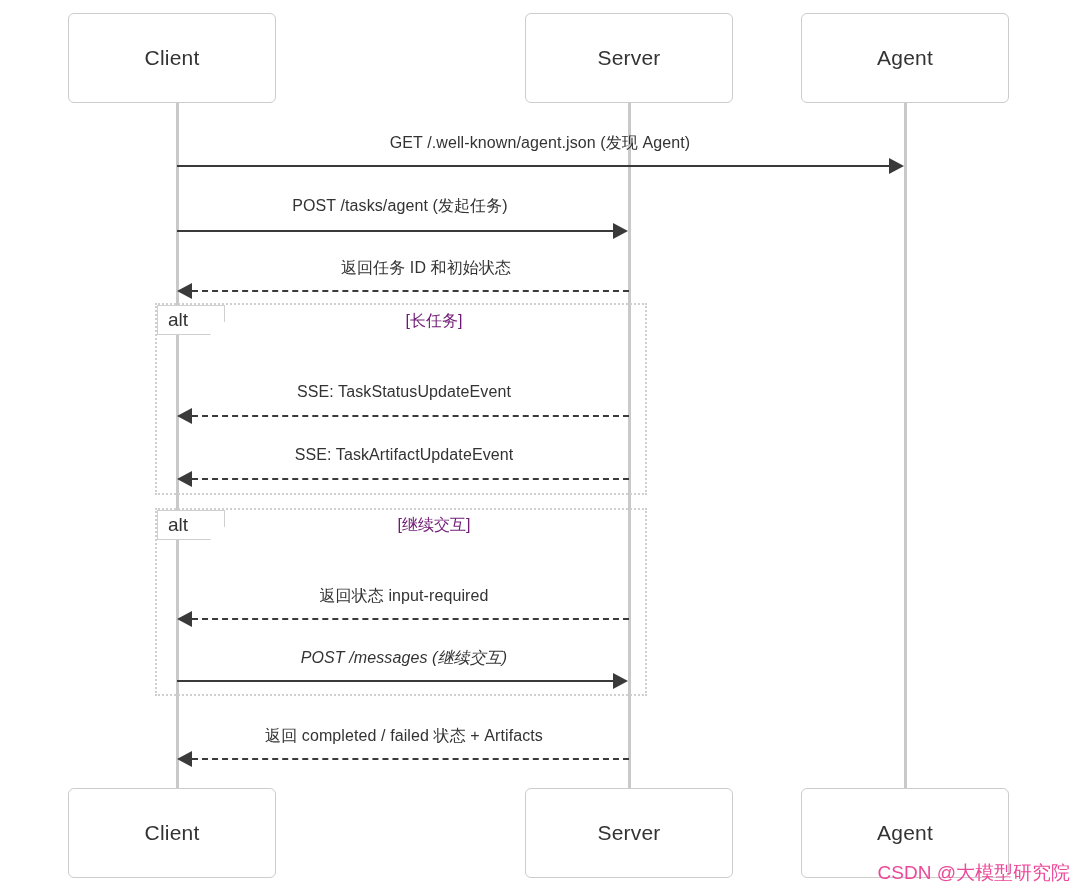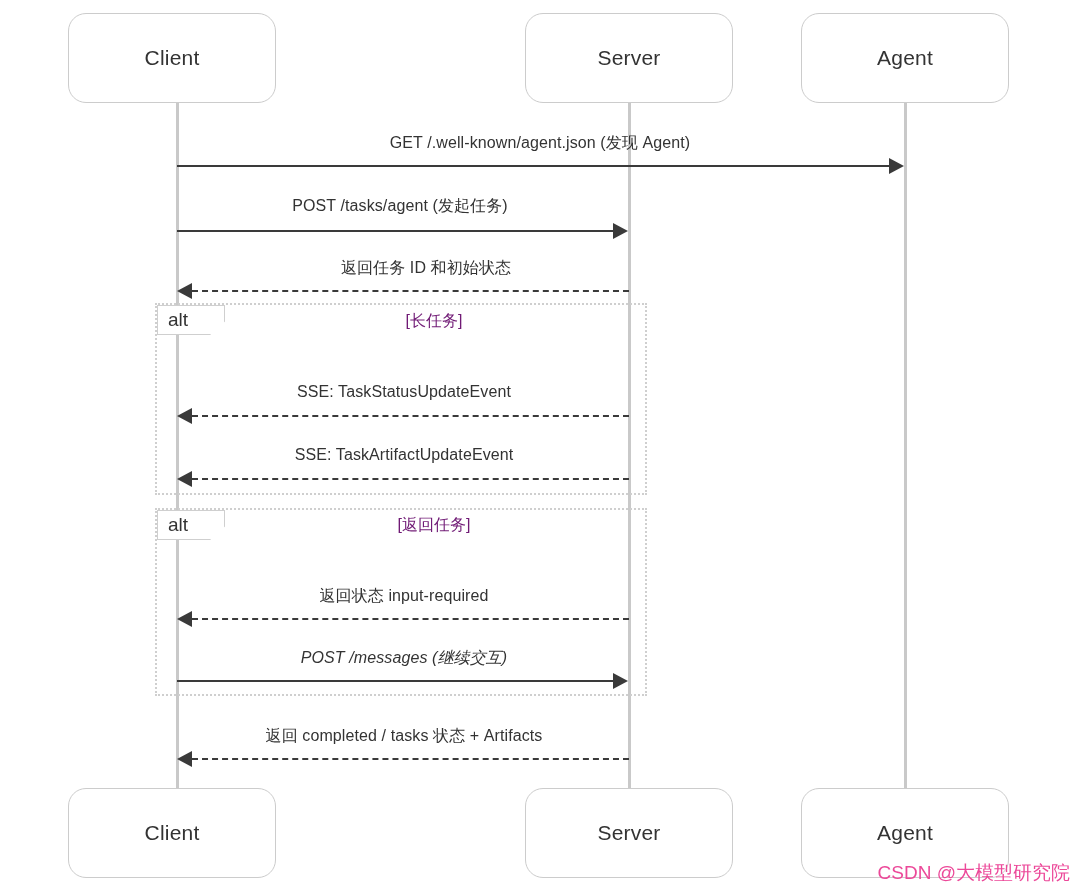--- a/index.html
+++ b/index.html
@@ -16,21 +16,21 @@
     height: 894px;
     background: #ffffff;
     overflow: hidden;
   }
   .actor-box {
     position: absolute;
     box-sizing: border-box;
     width: 208px;
     height: 90px;
     border: 1px solid #cccccc;
-    border-radius: 18px;
+    border-radius: 6px;
     background: #ffffff;
     display: flex;
     align-items: center;
     justify-content: center;
     color: #333333;
     font-size: 21px;
     letter-spacing: 0.2px;
   }
   .lifeline {
     position: absolute;
@@ -130,21 +130,21 @@
   <div class="alt-frame" style="left:155px; top:303px; width:492px; height:192px;"></div>
   <div class="alt-tag" style="left:157px; top:305px;">
     <span>alt</span>
   </div>
   <div class="alt-condition" style="left:434px; top:311px;">[长任务]</div>
 
   <div class="alt-frame" style="left:155px; top:508px; width:492px; height:188px;"></div>
   <div class="alt-tag" style="left:157px; top:510px;">
     <span>alt</span>
   </div>
-  <div class="alt-condition" style="left:434px; top:515px;">[返回任务]</div>
+  <div class="alt-condition" style="left:434px; top:515px;">[继续交互]</div>
 
   <div class="msg-label" style="left:540px; top:133px;">GET /.well-known/agent.json (发现 Agent)</div>
   <div class="arrow-line" style="left:177px; top:165px; width:712px;"></div>
   <div class="arrow-head right" style="left:889px; top:158px;"></div>
 
   <div class="msg-label" style="left:400px; top:196px;">POST /tasks/agent (发起任务)</div>
   <div class="arrow-line" style="left:177px; top:230px; width:436px;"></div>
   <div class="arrow-head right" style="left:613px; top:223px;"></div>
 
   <div class="msg-label" style="left:426px; top:258px;">返回任务 ID 和初始状态</div>
@@ -160,21 +160,21 @@
   <div class="arrow-head left" style="left:177px; top:471px;"></div>
 
   <div class="msg-label" style="left:404px; top:586px;">返回状态 input-required</div>
   <div class="arrow-line dashed" style="left:192px; top:618px; width:437px;"></div>
   <div class="arrow-head left" style="left:177px; top:611px;"></div>
 
   <div class="msg-label" style="left:404px; top:648px;font-style:italic;">POST /messages (继续交互)</div>
   <div class="arrow-line" style="left:177px; top:680px; width:436px;"></div>
   <div class="arrow-head right" style="left:613px; top:673px;"></div>
 
-  <div class="msg-label" style="left:404px; top:726px;">返回 completed / tasks 状态 + Artifacts</div>
+  <div class="msg-label" style="left:404px; top:726px;">返回 completed / failed 状态 + Artifacts</div>
   <div class="arrow-line dashed" style="left:192px; top:758px; width:437px;"></div>
   <div class="arrow-head left" style="left:177px; top:751px;"></div>
 
   <div class="actor-box" style="left:68px; top:788px;">
     <span>Client</span>
   </div>
   <div class="actor-box" style="left:525px; top:788px;">
     <span>Server</span>
   </div>
   <div class="actor-box" style="left:801px; top:788px;">

